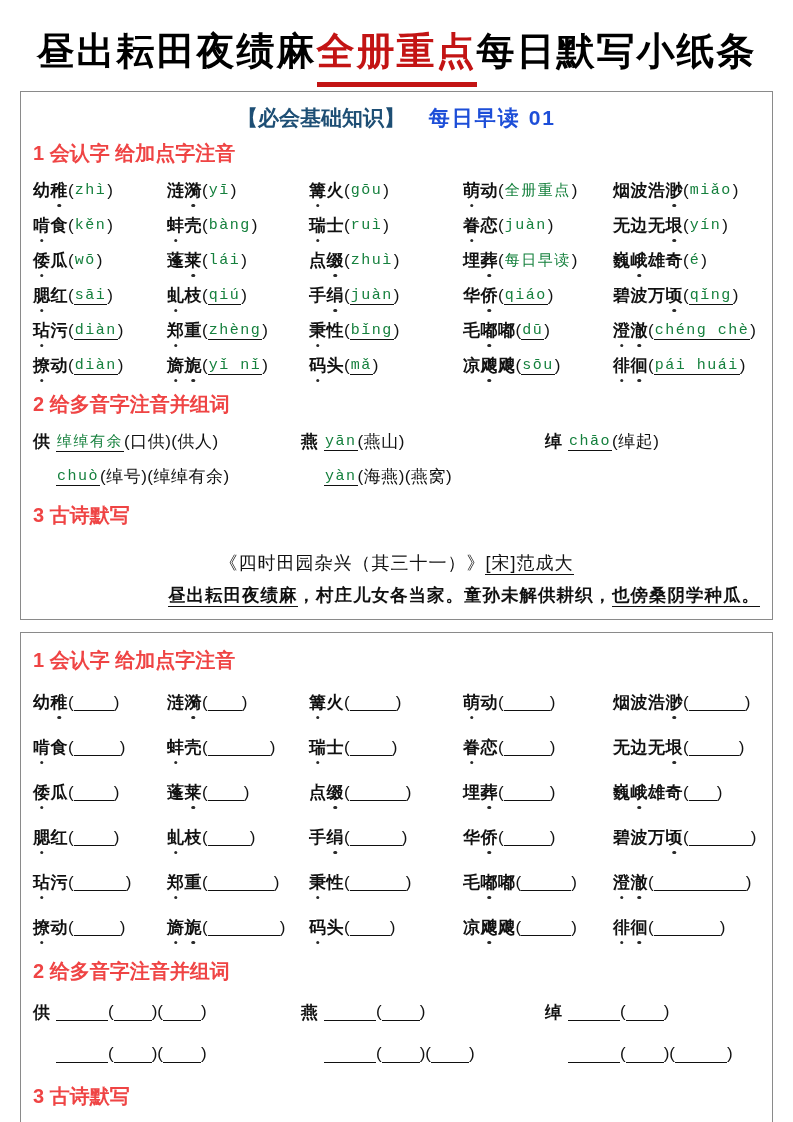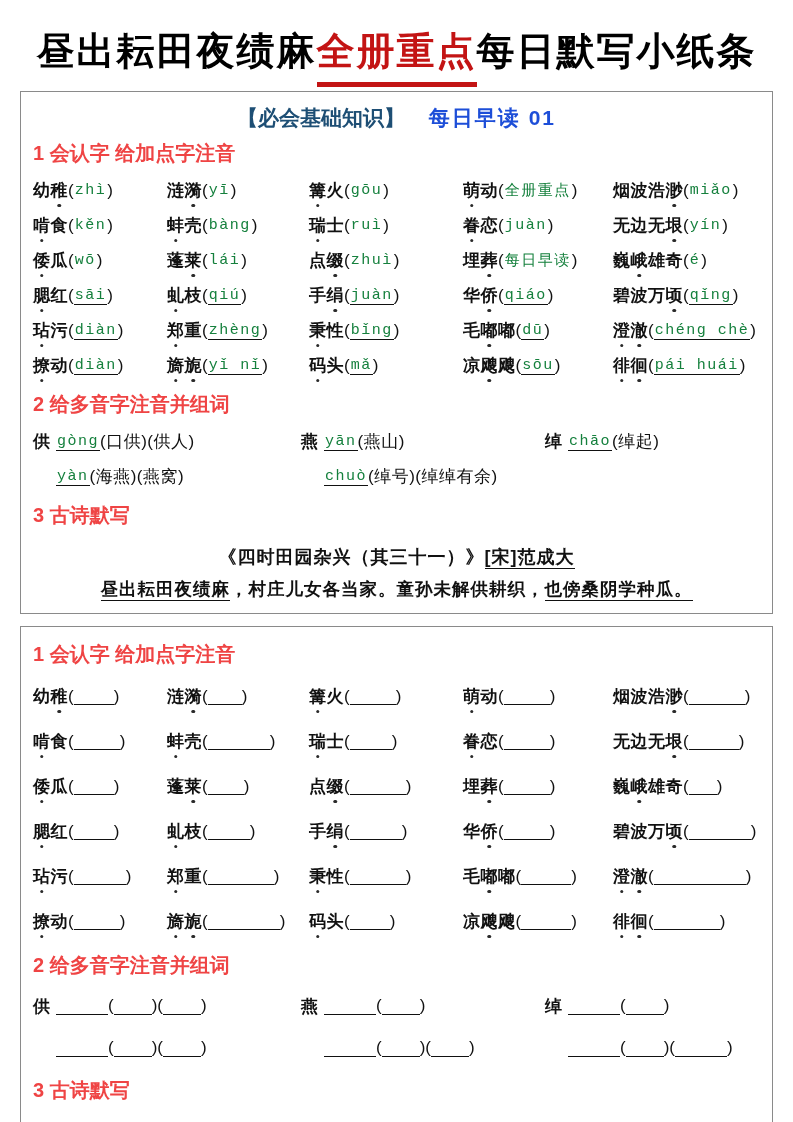--- a/index.html
+++ b/index.html
@@ -43,22 +43,22 @@
   }
   
   .poly-grid{display:grid;grid-template-columns:268px 244px 1fr;font-size:17px;}
   .poly-row{white-space:nowrap;display:flex;align-items:center;}
   .mode-answer .poly-row{height:35px;}
   .mode-blank .poly-row{height:42px;}
   .pchar{font-weight:600;margin-right:6px;}
   .pchar.ghost{visibility:hidden;}
   .pwords{font-weight:400;letter-spacing:0.5px;}
   
-  .poem-title{text-align:center;font-size:18px;font-weight:700;letter-spacing:1px;margin:16px 0 4px 0;}
-  .poem-line{text-align:center;font-size:17.5px;font-weight:600;letter-spacing:1px;margin:2px 0 2px 0;}
+  .poem-title{text-align:center;font-size:18px;font-weight:400;letter-spacing:1px;margin:22px 0 4px 0;}
+  .poem-line{text-align:right;font-size:17.5px;font-weight:600;letter-spacing:1px;margin:2px 0 2px 0;}
   .useg{border-bottom:1.4px solid #111;padding-bottom:1px;}
   .mode-answer .poem-line{margin-top:8px;}
 </style>
 </head>
 <body>
 
 <div class="page-title"><span>昼出耘田夜绩麻</span><span class="hl">全册重点</span><span>每日默写小纸条</span></div>
 
 <section class="box mode-answer">
   <div class="box-header">
@@ -95,42 +95,42 @@
       <div class="cell"><span class="word"><span class="dot">撩</span>动</span>(<span class="py u">diàn</span>)</div>
       <div class="cell"><span class="word"><span class="dot">旖</span><span class="dot">旎</span></span>(<span class="py u">yǐ nǐ</span>)</div>
       <div class="cell"><span class="word"><span class="dot">码</span>头</span>(<span class="py u">mǎ</span>)</div>
       <div class="cell"><span class="word">凉<span class="dot">飕</span>飕</span>(<span class="py u">sōu</span>)</div>
       <div class="cell"><span class="word"><span class="dot">徘</span><span class="dot">徊</span></span>(<span class="py u">pái huái</span>)</div>
     </div>
   <div class="part-label">2 给多音字注音并组词</div>
   <div class="poly-grid">
       <div class="poly-row">
         <span class="pchar">供</span>
-        <span class="py u">gòng</span>
+        <span class="py u">绰绰有余</span>
         <span class="pwords">(口供)(供人)</span>
       </div>
       <div class="poly-row">
         <span class="pchar">燕</span>
         <span class="py u">yān</span>
         <span class="pwords">(燕山)</span>
       </div>
       <div class="poly-row">
         <span class="pchar">绰</span>
         <span class="py u">chāo</span>
         <span class="pwords">(绰起)</span>
       </div>
       <div class="poly-row">
+        <span class="pchar ghost">绰</span>
+        <span class="py u">chuò</span>
+        <span class="pwords">(绰号)(绰绰有余)</span>
+      </div>
+      <div class="poly-row">
         <span class="pchar ghost">燕</span>
         <span class="py u">yàn</span>
         <span class="pwords">(海燕)(燕窝)</span>
-      </div>
-      <div class="poly-row">
-        <span class="pchar ghost">绰</span>
-        <span class="py u">chuò</span>
-        <span class="pwords">(绰号)(绰绰有余)</span>
       </div>
     </div>
   <div class="part-label">3 古诗默写</div>
   <div class="poem-title"><span>《四时田园杂兴（其三十一）》</span><span class="useg">[宋]范成大</span></div>
   <div class="poem-line"><span class="useg">昼出耘田夜绩麻</span><span>，村庄儿女各当家。童孙未解供耕织，</span><span class="useg">也傍桑阴学种瓜。</span></div>
 </section>
 
 <section class="box mode-blank">
   <div class="part-label">1 会认字 给加点字注音</div>
   <div class="word-grid">

